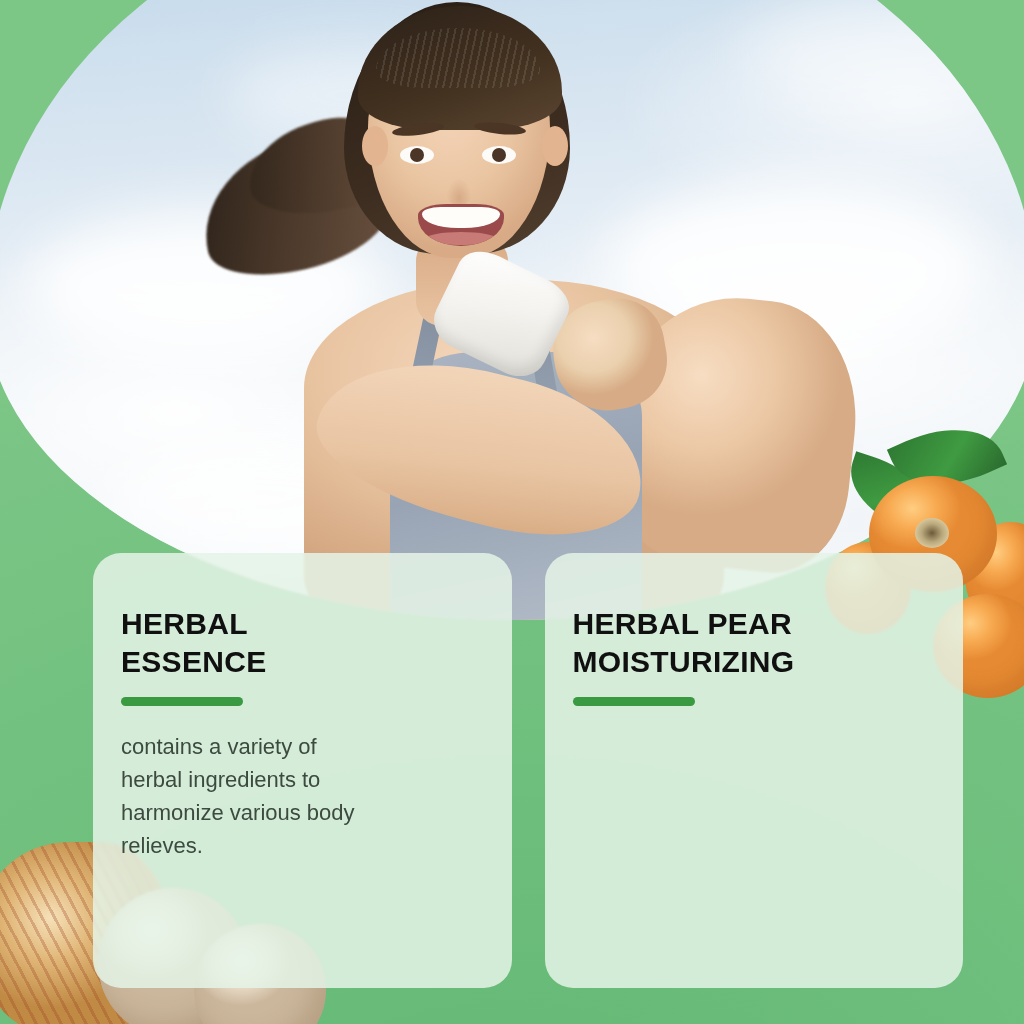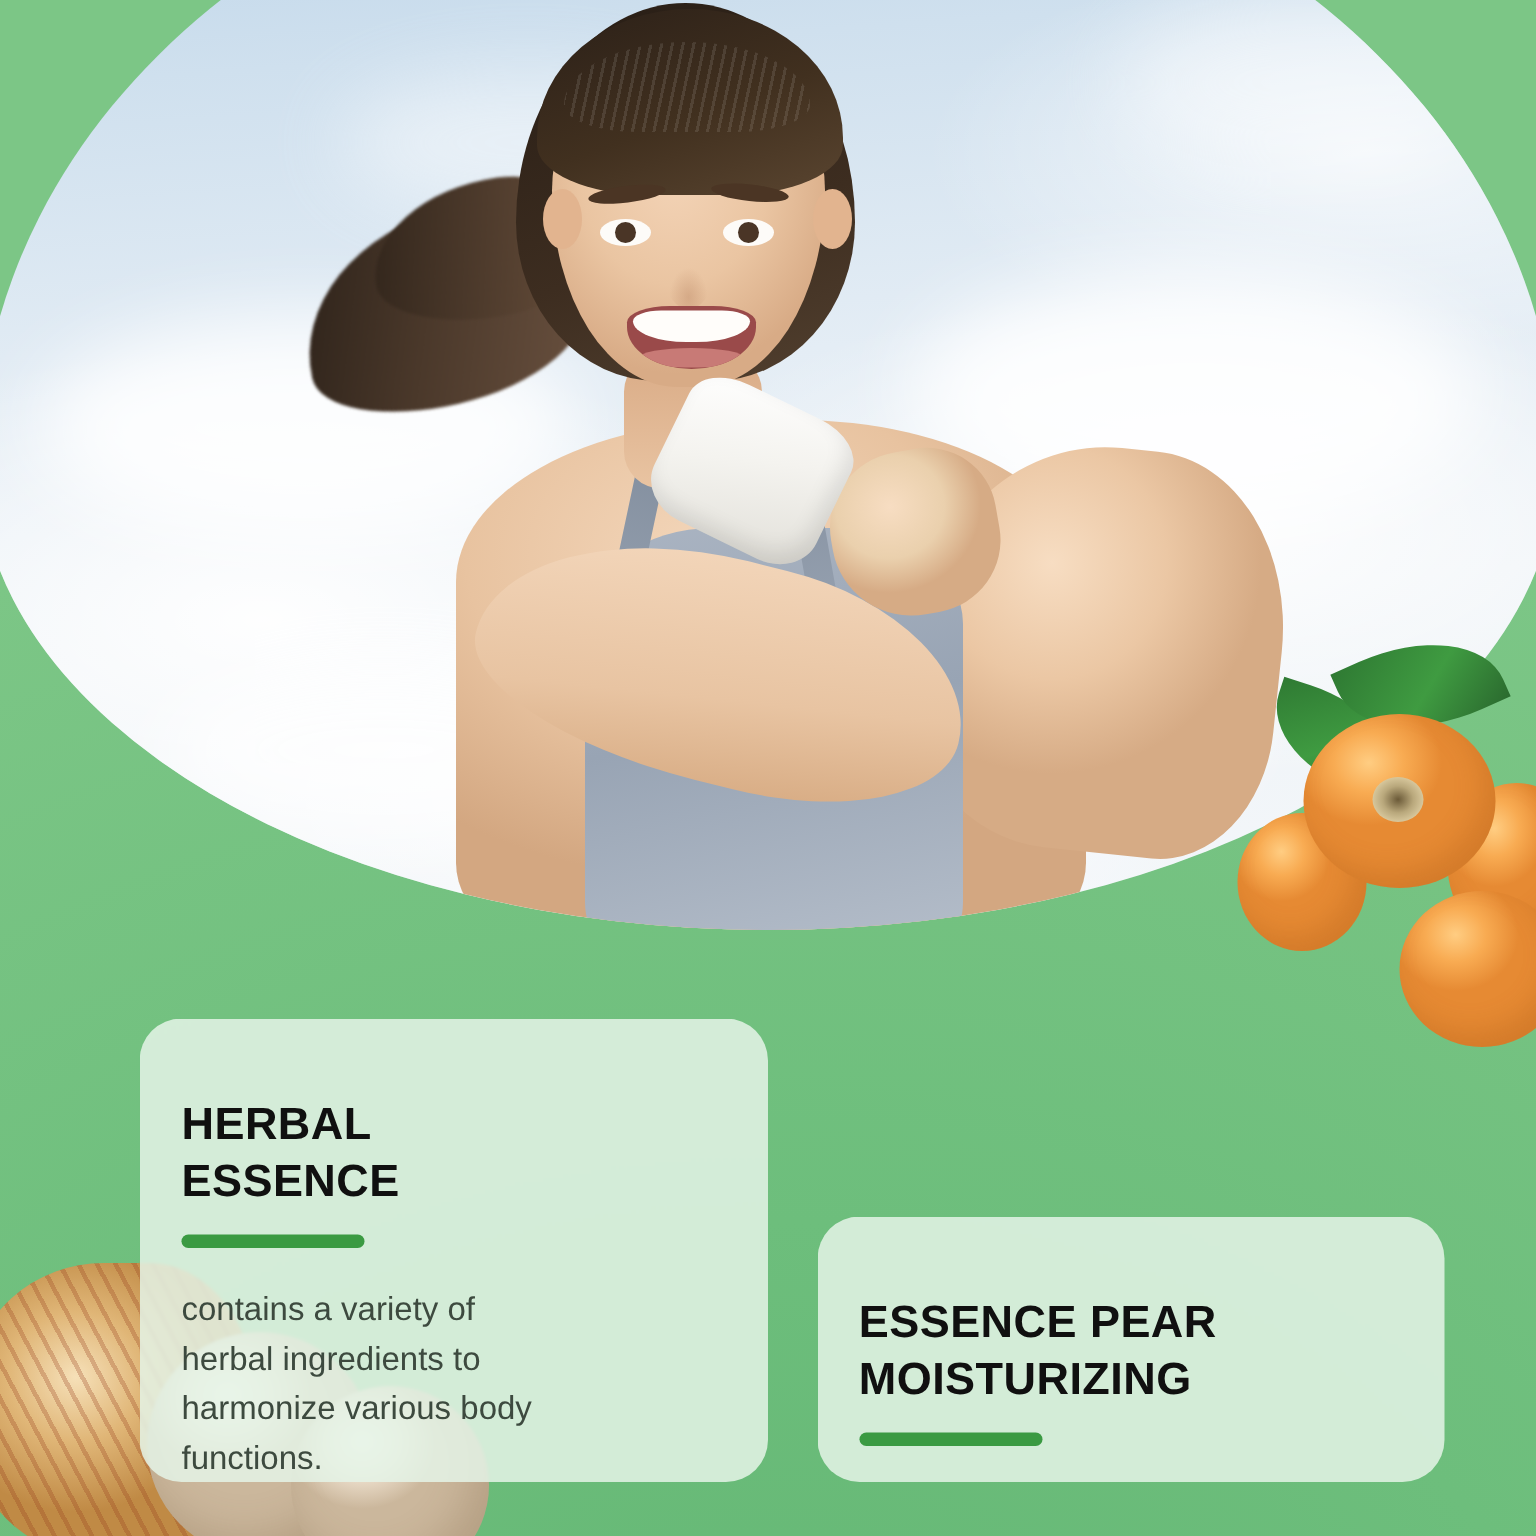--- a/index.html
+++ b/index.html
@@ -221,21 +221,20 @@
   .monk-a { left: 116px; bottom: 4px; }
   .monk-b { left: 212px; bottom: -14px; width: 132px; height: 132px; }
 
   
   .cards {
     position: absolute;
     left: 93px; top: 553px;
     width: 870px; height: 435px;
     display: flex;
     gap: 33px;
-    align-items: flex-end;
   }
   .card {
     position: relative;
     flex: 1 1 0;
     background: rgba(228, 243, 230, 0.86);
     border-radius: 28px;
     padding: 52px 34px 0 28px;
     box-sizing: border-box;
     backdrop-filter: blur(1px);
   }
@@ -326,24 +325,24 @@
 
   <div class="cards">
 
     <div class="card">
       <h2 class="card-title">HERBAL
 ESSENCE</h2>
       <div class="accent-bar"></div>
       <p class="card-body">contains a variety of
 herbal ingredients to
 harmonize various body
-functions.</p>
+relieves.</p>
     </div>
 
     <div class="card">
-      <h2 class="card-title">ESSENCE PEAR
+      <h2 class="card-title">HERBAL PEAR
 MOISTURIZING</h2>
       <div class="accent-bar"></div>
     </div>
 
   </div>
 
 </div>
 
 </body></html>

